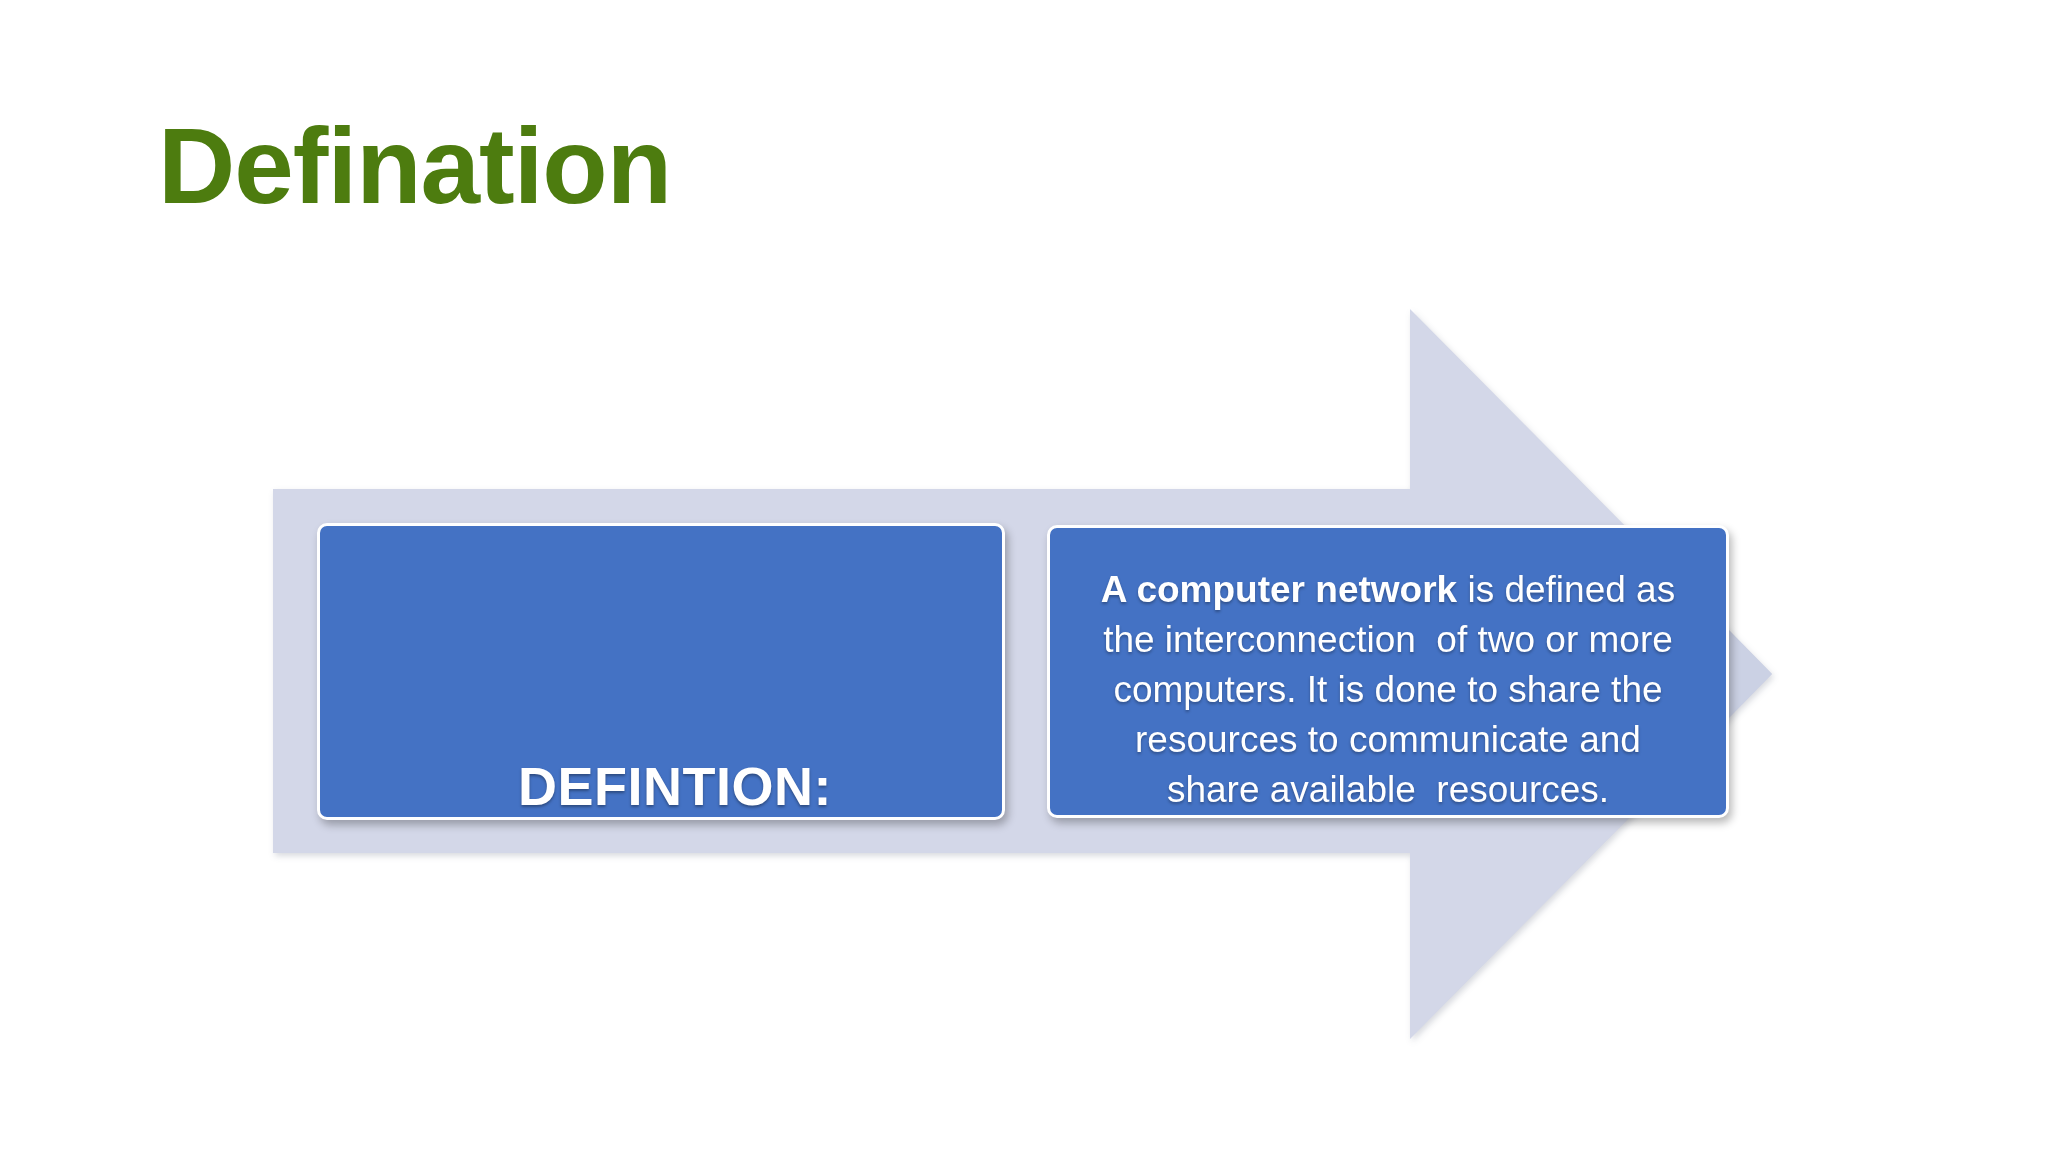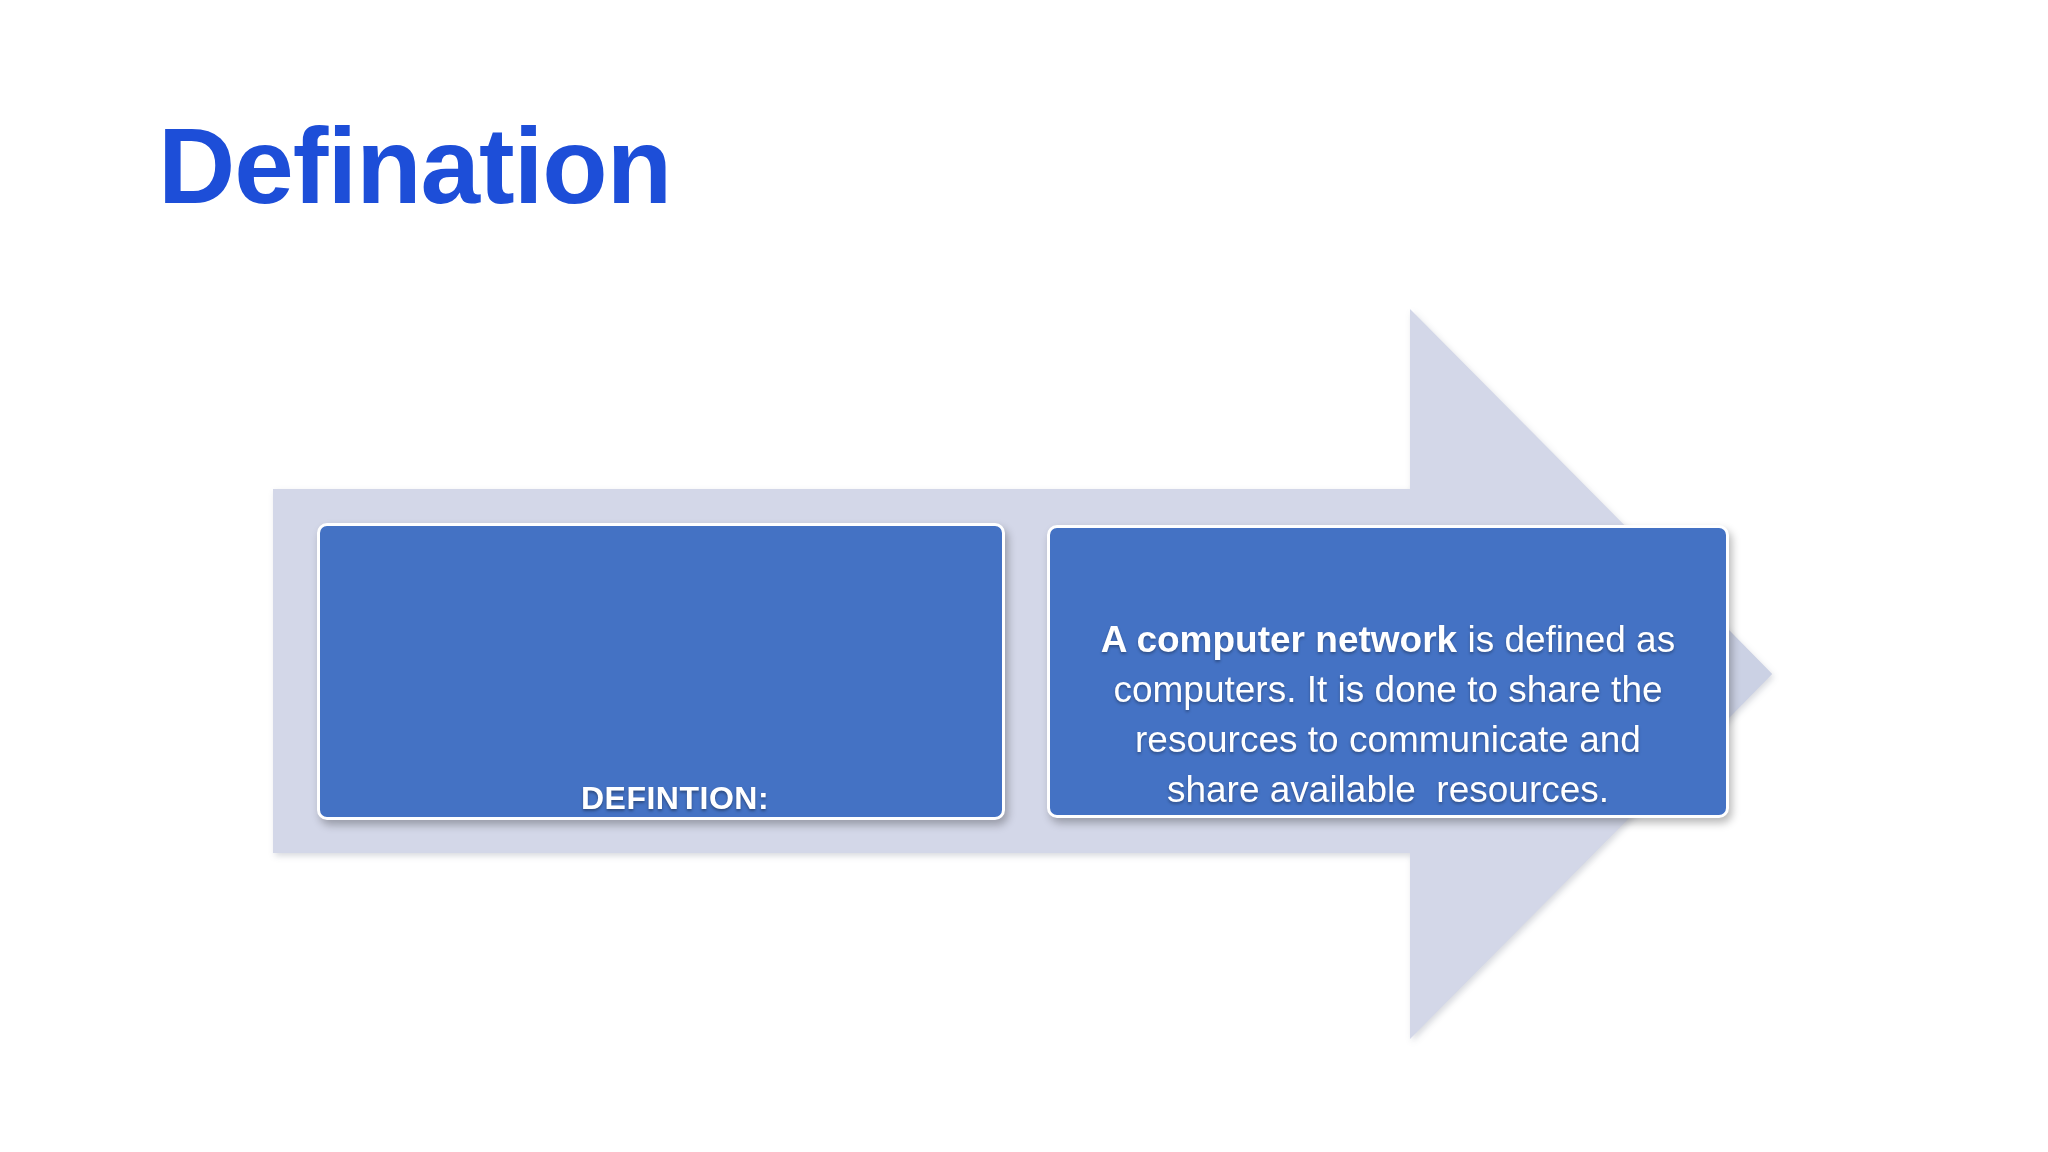--- a/index.html
+++ b/index.html
@@ -17,21 +17,21 @@
   }
   .slide-title {
     position: absolute;
     left: 158px;
     top: 113px;
     font-family: "Liberation Sans", "DejaVu Sans", sans-serif;
     font-size: 107px;
     font-weight: 700;
     letter-spacing: -1px;
     line-height: 1;
-    color: #1d4ed8;
+    color: #4d7c0f;
     white-space: pre;
   }
   .arrow-svg {
     position: absolute;
     left: 273px;
     top: 309px;
     width: 1500px;
     height: 731px;
     overflow: visible;
   }
@@ -51,21 +51,21 @@
     color: #ffffff;
     text-align: center;
   }
   .left-box {
     left: 317px;
     top: 523px;
     width: 688px;
     height: 297px;
   }
   .left-box .box-label {
-    font-size: 32px;
+    font-size: 54px;
     font-weight: 700;
     letter-spacing: 0.5px;
     text-shadow: 0 2px 3px rgba(0,0,0,0.35);
     white-space: pre;
     margin-left: 28px;
   }
   .right-box {
     left: 1047px;
     top: 525px;
     width: 682px;
@@ -93,18 +93,19 @@
     <polygon class="arrow-body" points="0,180 1137,180 1137,0 1499,365 1137,730 1137,544 0,544" fill="#D3D7E8"></polygon>
     <polygon points="1456,321 1499,365 1456,409" fill="#CBD1E4"></polygon>
   </svg>
 
   <div class="content-box left-box">
     <span class="box-label">DEFINTION:</span>
   </div>
 
   <div class="content-box right-box">
     <div class="text-line"><b>A computer network</b><span> is defined as</span></div>
+    <div class="text-line">the interconnection  of two or more</div>
     <div class="text-line">computers. It is done to share the</div>
     <div class="text-line">resources to communicate and</div>
     <div class="text-line">share available  resources.</div>
   </div>
 
 </div>
 
 </body></html>

